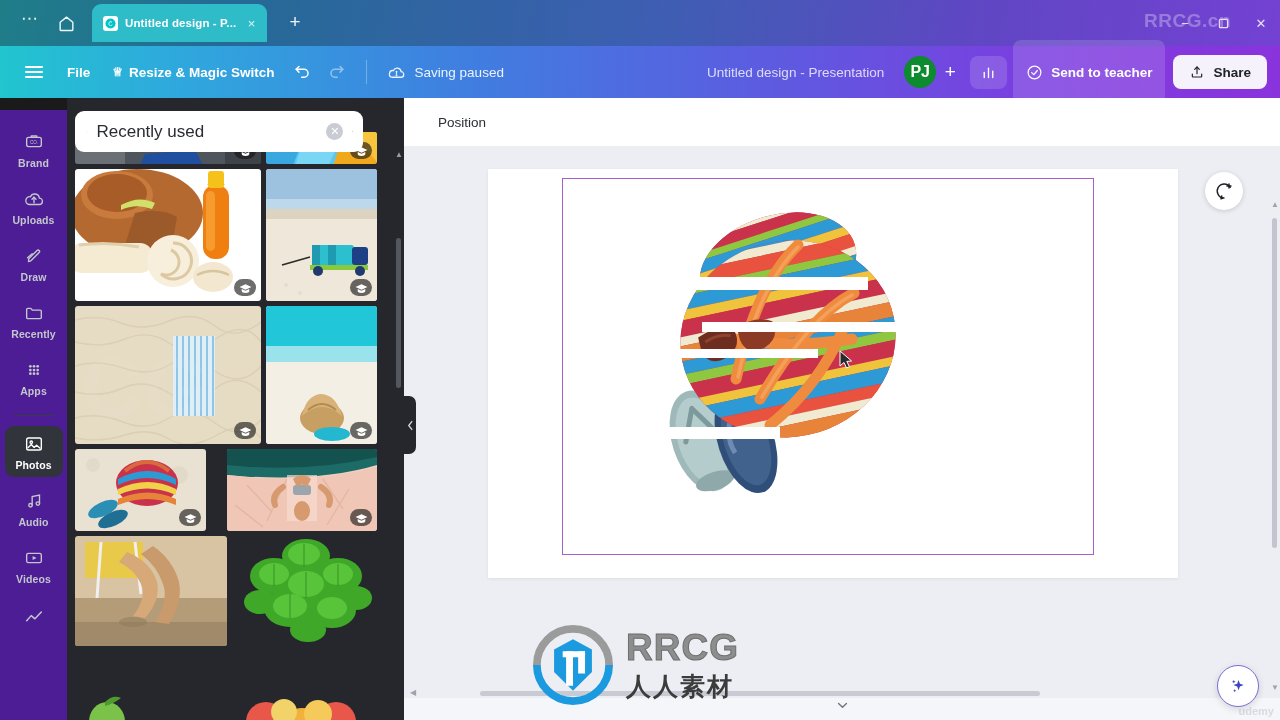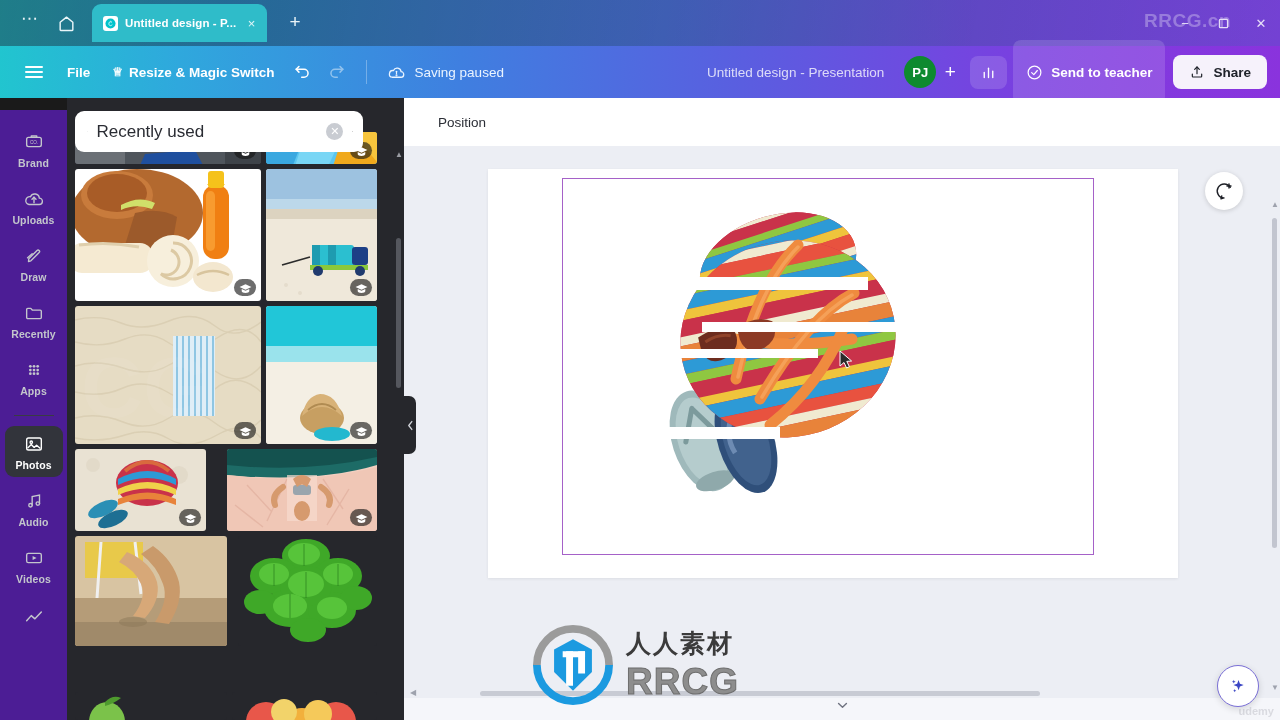--- a/index.html
+++ b/index.html
@@ -77,21 +77,21 @@
   .icon-btn.dim { opacity: .45; }
   .tb-sep { width: 1px; height: 24px; background: rgba(255,255,255,.30); margin: 0 12px; }
   .saving {
     display: flex; align-items: center; gap: 9px; color: #eaf4ff; font-size: 13.5px; cursor: pointer;
     padding: 6px 8px; border-radius: 7px;
   }
   .tb-spacer { flex: 1; }
   .doc-title { color: rgba(255,255,255,.78); font-size: 13.5px; margin-right: 20px; cursor: pointer; white-space: nowrap; }
   .avatar {
     width: 32px; height: 32px; border-radius: 50%; background: #0e8a2f; color: #fff;
-    display:flex; align-items:center; justify-content:center; font-size: 13px; font-weight: 700;
+    display:flex; align-items:center; justify-content:center; font-size: 16px; font-weight: 700;
     cursor: pointer; flex: none; text-align: center;
   }
   .add-person { width: 28px; height: 32px; display:flex; align-items:center; justify-content:center; color:#fff; font-size:19px; font-weight:300; cursor:pointer;}
   .pill-btn {
     display: flex; align-items: center; gap: 8px; color: #fff; font-size: 13.5px; font-weight: 700;
     background: rgba(255,255,255,.14); border-radius: 8px; padding: 24px 13px; cursor: pointer; margin-left: 6px;
     white-space: nowrap;
   }
   .share-btn {
     display: flex; align-items: center; gap: 8px; background: #f6f2fb; color: #20232b;
@@ -846,18 +846,18 @@
 <div class="wm wm-rrcg-center">
   <svg width="86" height="86" viewBox="0 0 100 100">
     <path d="M50 8 A42 42 0 0 1 92 50" fill="none" stroke="#9b9b9b" stroke-width="9"></path>
     <path d="M8 50 A42 42 0 0 0 50 92 A42 42 0 0 0 92 50" fill="none" stroke="#1b9ae0" stroke-width="9"></path>
     <path d="M50 8 A42 42 0 0 0 8 50" fill="none" stroke="#9b9b9b" stroke-width="9"></path>
     <path d="M50 20 L72 32 L72 58 L50 80 L28 58 L28 32 Z" fill="#1b9ae0"></path>
     <path d="M42 34 h8 v40 h-8z M56 34 h8 v26 h-8z" fill="#ffffff"></path>
     <path d="M38 34 h26 v7 h-26z" fill="#ffffff"></path>
   </svg>
   <div style="display:flex;flex-direction:column;gap:1px">
+    <div style="font-size:37px;font-weight:700;color:#8d8d8d;letter-spacing:1px;-webkit-text-stroke:1px #6e6e6e">RRCG</div>
     <div style="font-size:25px;font-weight:700;color:#3b3b3b;letter-spacing:2px">人人素材</div>
-    <div style="font-size:37px;font-weight:700;color:#8d8d8d;letter-spacing:1px;-webkit-text-stroke:1px #6e6e6e">RRCG</div>
   </div>
 </div>
 
 <div class="wm wm-udemy">udemy</div>
 
 </body></html>

